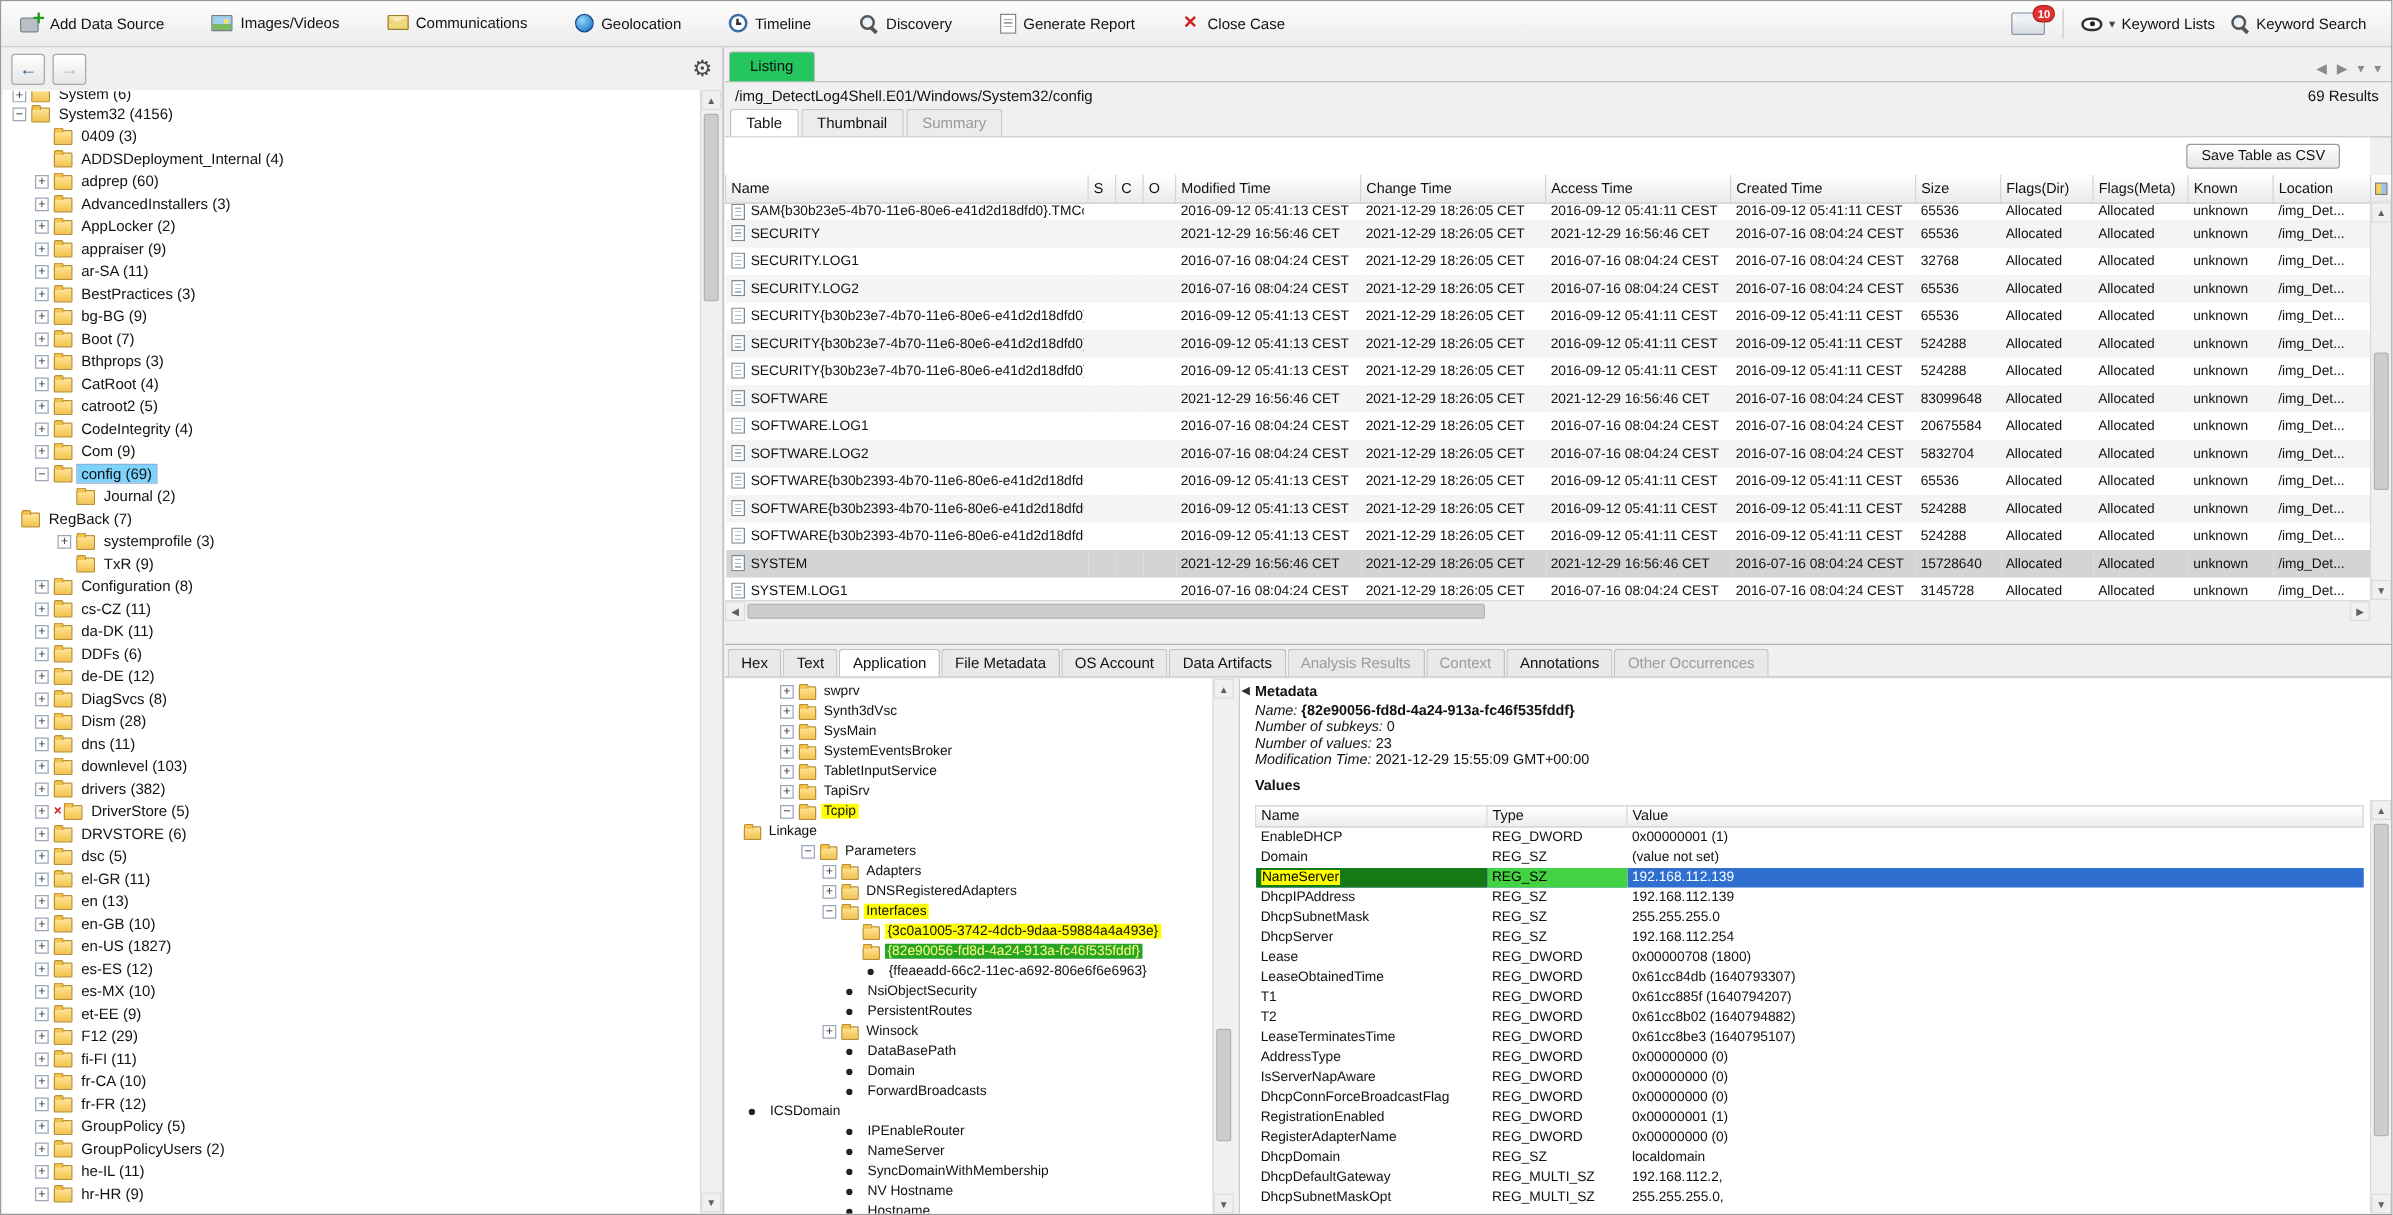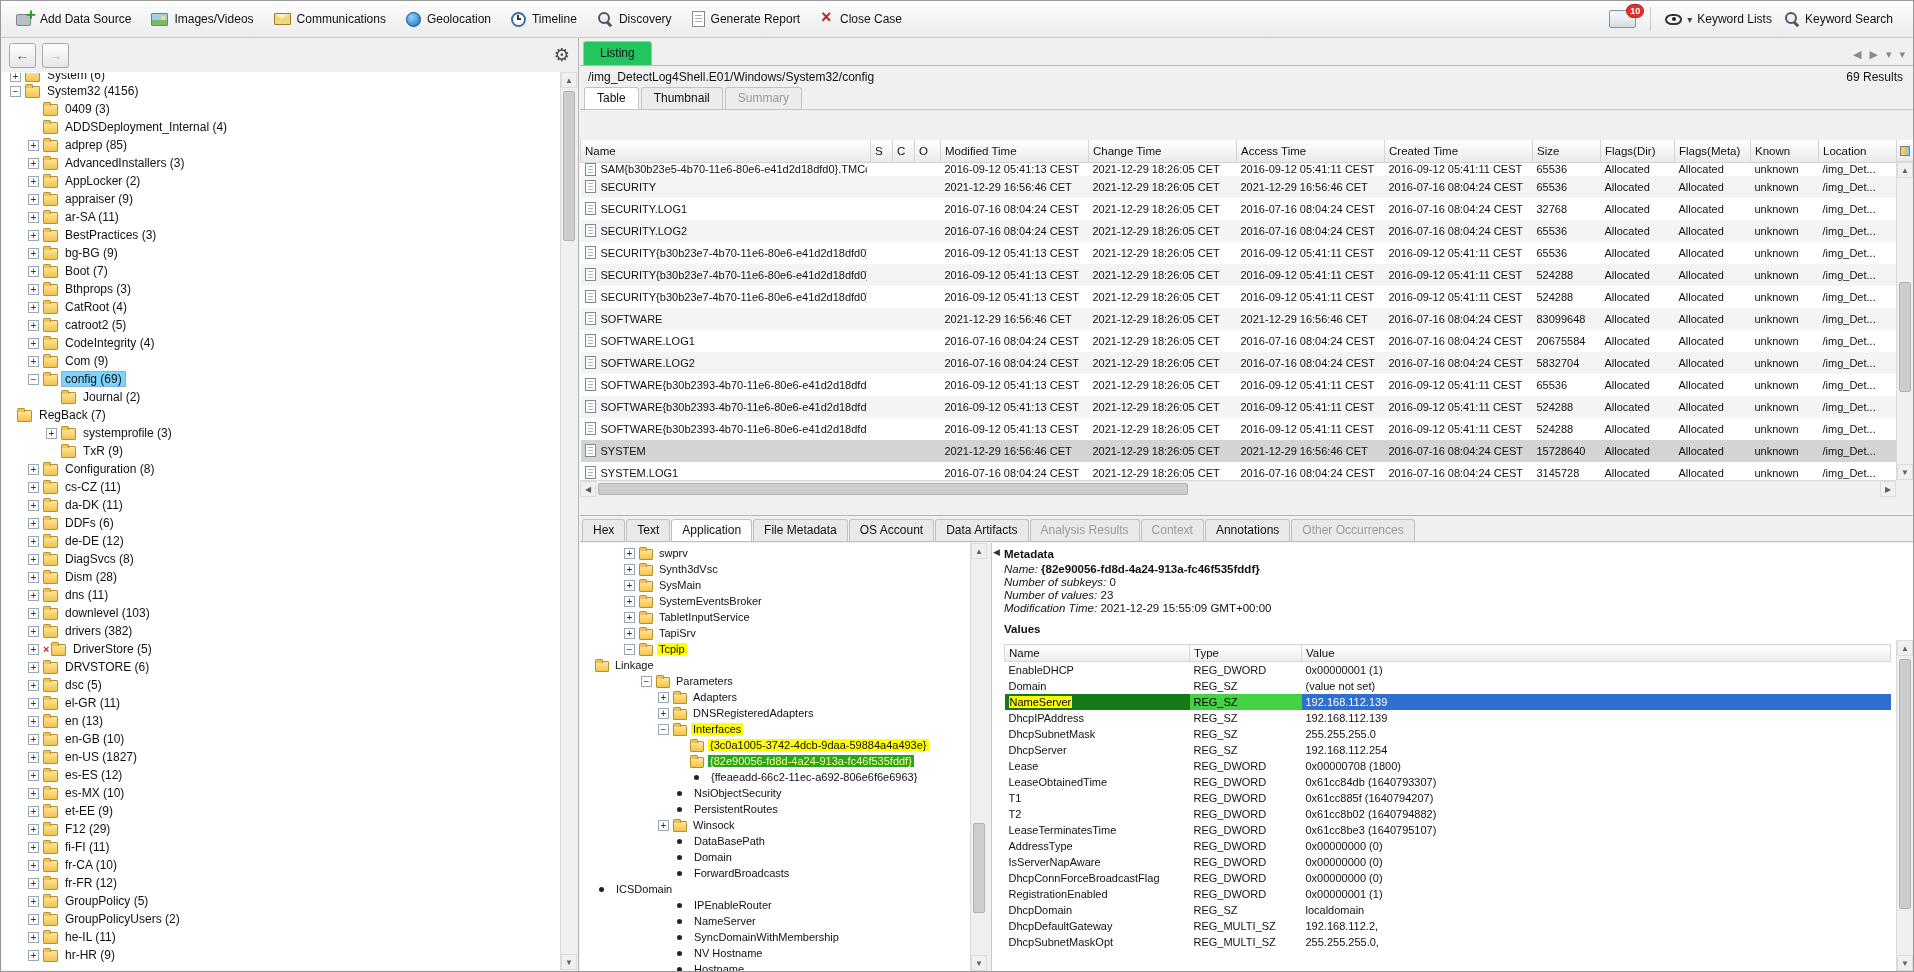--- a/index.html
+++ b/index.html
@@ -132,21 +132,21 @@
   td.hl-name-cell .kw { background:#ffff00; color:#000; padding:0 1px; }
   td.hl-type-cell { background:#43d243; color:#000; }
   #values-vsb { right:0; top:97px; bottom:0; width:17px; }
 </style>
 </head>
 <body>
 
 <div id="app">
 
   <div id="toolbar">
-    <div id="tb-buttons" style="display:flex;align-items:center;gap:2px;">
+    <div id="tb-buttons" style="display:flex;align-items:flex-start;gap:20px;">
         <div class="tb-btn">
           <span class="ico i-add"></span>
           <span class="tb-lbl">Add Data Source</span>
         </div>
         <div class="tb-btn">
           <span class="ico i-img"></span>
           <span class="tb-lbl">Images/Videos</span>
         </div>
         <div class="tb-btn">
           <span class="ico i-env"></span>
@@ -217,21 +217,21 @@
           <span class="lbl">0409 (3)</span>
         </div>
         <div class="trow" style="padding-left: 26px;">
           <span class="tg-spacer"></span>
           <span class="fold"></span>
           <span class="lbl">ADDSDeployment_Internal (4)</span>
         </div>
         <div class="trow" style="padding-left: 26px;">
           <span class="tg">+</span>
           <span class="fold"></span>
-          <span class="lbl">adprep (85)</span>
+          <span class="lbl">adprep (60)</span>
         </div>
         <div class="trow" style="padding-left: 26px;">
           <span class="tg">+</span>
           <span class="fold"></span>
           <span class="lbl">AdvancedInstallers (3)</span>
         </div>
         <div class="trow" style="padding-left: 26px;">
           <span class="tg">+</span>
           <span class="fold"></span>
           <span class="lbl">AppLocker (2)</span>
@@ -476,20 +476,23 @@
       <span>/img_DetectLog4Shell.E01/Windows/System32/config</span>
       <span>69 Results</span>
     </div>
 
     <div id="view-tabs">
         <div class="vtab active">Table</div>
         <div class="vtab">Thumbnail</div>
         <div class="vtab disabled">Summary</div>
       </div>
 
+    <div id="csv-row">
+      <button class="btn">Save Table as CSV</button>
+    </div>
 
     <div id="table-area">
       <div id="tablewrap">
         <table id="listing-table">
             <colgroup>
               <col style="width: 290px;">
               <col style="width: 22px;">
               <col style="width: 22px;">
               <col style="width: 26px;">
               <col style="width: 148px;">
@@ -1089,20 +1092,25 @@
                     <td>DhcpConnForceBroadcastFlag</td>
                     <td>REG_DWORD</td>
                     <td>0x00000000 (0)</td>
                   </tr>
                   <tr class="vrow">
                     <td>RegistrationEnabled</td>
                     <td>REG_DWORD</td>
                     <td>0x00000001 (1)</td>
                   </tr>
                   <tr class="vrow">
+                    <td>RegisterAdapterName</td>
+                    <td>REG_DWORD</td>
+                    <td>0x00000000 (0)</td>
+                  </tr>
+                  <tr class="vrow">
                     <td>DhcpDomain</td>
                     <td>REG_SZ</td>
                     <td>localdomain</td>
                   </tr>
                   <tr class="vrow">
                     <td>DhcpDefaultGateway</td>
                     <td>REG_MULTI_SZ</td>
                     <td>192.168.112.2,</td>
                   </tr>
                   <tr class="vrow">

